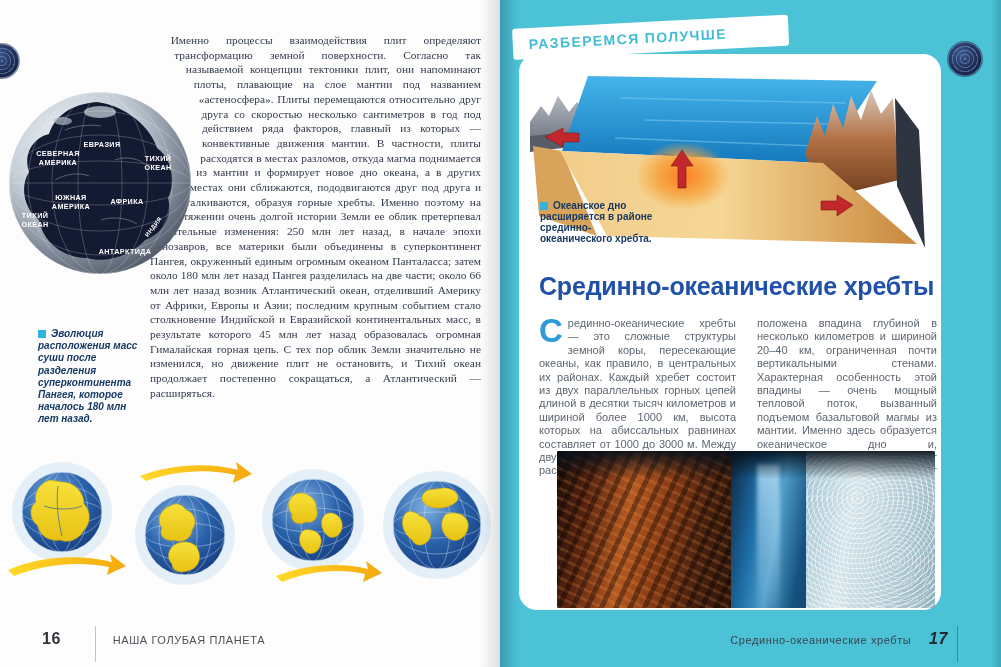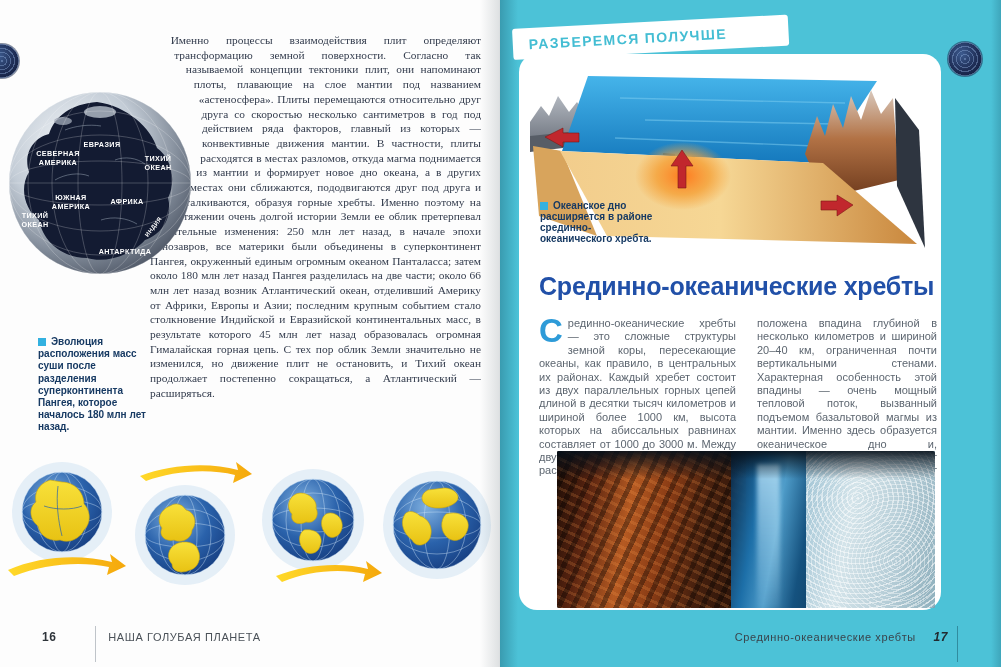--- a/index.html
+++ b/index.html
@@ -15,29 +15,29 @@
             radial-gradient(circle at 40% 35%, #3c5a8e, #1e2d55 55%, #101a36);
           box-shadow:0 0 0 1px rgba(20,35,70,.5);}
   .emblem-left{left:-15px;top:44px;}
   .emblem-right{left:948px;top:42px;}
   .main-text{position:absolute;left:150px;top:33px;width:331px;
              font-family:"Liberation Serif",serif;font-size:11.4px;line-height:14.7px;
              color:#333c4d;text-align:justify;text-indent:14px;}
   .globe-spacer{float:left;width:54px;height:196px;margin-top:52px;
                 shape-outside:circle(101px at -49px 99px);}
   .pangea-globe{position:absolute;left:5px;top:90px;width:192px;height:188px;}
-  .left-caption{position:absolute;left:38px;top:336px;width:108px;
-                font-size:10px;line-height:12.2px;font-weight:bold;color:#173a63;}
+  .left-caption{position:absolute;left:38px;top:328px;width:108px;
+                font-size:10px;line-height:12.2px;font-weight:bold;color:#173a63;font-style:italic;}
   .bullet{display:inline-block;width:8px;height:8px;background:#33b1e0;margin-right:5px;
           vertical-align:-1px;}
   .drift-strip{position:absolute;left:0px;top:458px;width:500px;height:148px;}
   .footer{position:absolute;top:630px;font-size:11px;color:#4a5158;letter-spacing:.6px;}
   .footer-left{left:42px;}
   .footer-left .rule{position:absolute;left:53px;top:-4px;width:1px;height:36px;background:#bfc4c9;}
-  .page-num{font-weight:bold;font-size:12px;color:#2e343a;}
+  .page-num{font-weight:bold;font-size:16px;color:#2e343a;}
   .footer-left .ft-title{margin-left:48px;}
   
   .page-right{position:absolute;left:500px;top:0;width:501px;height:667px;background:#4cc2d7;}
   .page-right .edge{position:absolute;left:0;top:0;width:18px;height:667px;
         background:linear-gradient(90deg,rgba(0,40,60,.25),rgba(0,40,60,0));}
   .page-right .edge-r{position:absolute;right:0;top:0;width:10px;height:667px;
         background:linear-gradient(270deg,rgba(0,40,60,.18),rgba(0,40,60,0));}
   .card{position:absolute;left:519px;top:54px;width:422px;height:556px;background:#ffffff;
         border-radius:18px;}
   .ribbon{position:absolute;left:512px;top:29px;width:276px;height:31px;background:#ffffff;

